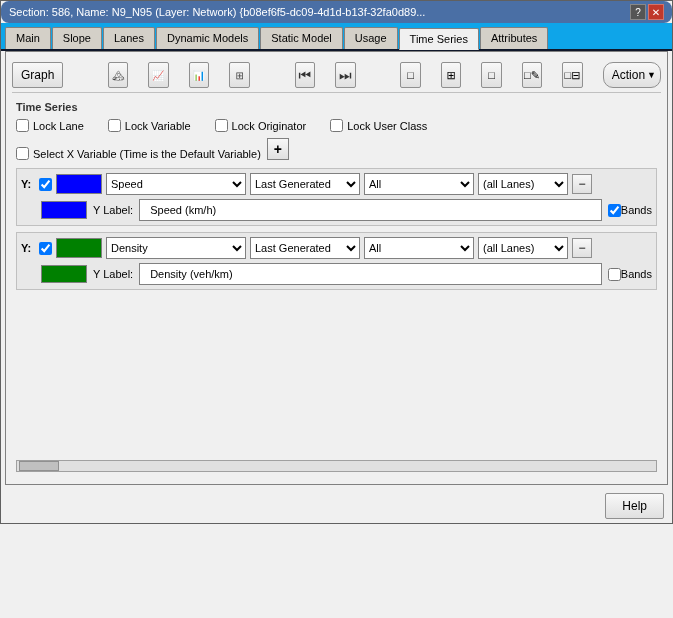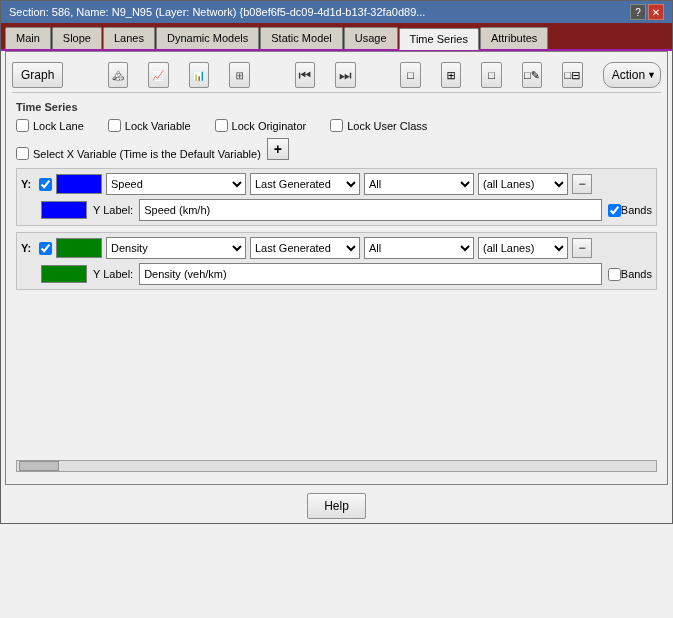--- a/index.html
+++ b/index.html
@@ -6,38 +6,39 @@
     body { font-family: 'Segoe UI', Tahoma, sans-serif; font-size: 12px; background: #f0f0f0; }
 
     .title-bar {
       background: #4a6fa5;
       color: white;
       padding: 4px 8px;
       display: flex;
       justify-content: space-between;
       align-items: center;
       height: 22px;
+      border-radius: 8px;
     }
     .title-bar-text { font-size: 11px; flex: 1; }
     .title-bar-btns { display: flex; gap: 2px; }
     .title-btn {
       width: 16px; height: 16px;
       display: flex; align-items: center; justify-content: center;
       font-size: 10px; cursor: pointer; border: 1px solid rgba(255,255,255,0.3);
       background: rgba(255,255,255,0.1);
       color: white;
     }
     .title-btn.close { background: #c0392b; }
     .title-btn.help { background: #555; }
 
     .tabs-row {
       display: flex;
       gap: 1px;
-      background: #7f1d1d;
-      border-bottom: 2px solid #a21caf;
+      background: #0ea5e9;
+      border-bottom: 2px solid #0f172a;
       padding: 4px 4px 0 4px;
     }
     .tab {
       padding: 4px 10px;
       background: #d4d0c8;
       border: 1px solid #808080;
       border-bottom: none;
       cursor: pointer;
       font-size: 11px;
       border-radius: 2px 2px 0 0;
@@ -169,41 +170,41 @@
     .label-row {
       display: flex; align-items: center; gap: 6px; padding-left: 20px;
     }
     .label-text { font-size: 11px; }
     .label-input {
       flex: 1;
       height: 22px;
       border: 1px solid #808080;
       background: white;
       font-size: 11px;
-      padding: 2px 4px;
+      padding: 2px 10px;
     }
     .bands-check { display: flex; align-items: center; font-size: 11px; }
 
     .scrollbar-area {
       height: 12px;
       background: #e0e0e0;
       border: 1px solid #a0a0a0;
       margin: 4px 0;
       display: flex; align-items: center;
     }
     .scrollbar-thumb {
       width: 40px; height: 10px;
       background: #c0c0c0;
       border: 1px solid #909090;
       margin-left: 2px;
     }
 
     .bottom-bar {
       display: flex;
-      justify-content: center;
+      justify-content: flex-end;
       align-items: center;
       padding: 8px 8px 4px 8px;
     }
     .bottom-btn {
       height: 26px;
       padding: 2px 16px;
       background: linear-gradient(to bottom, #f8f8f8, #e0e0e0);
       border: 1px solid #909090;
       cursor: pointer;
       font-size: 12px;

